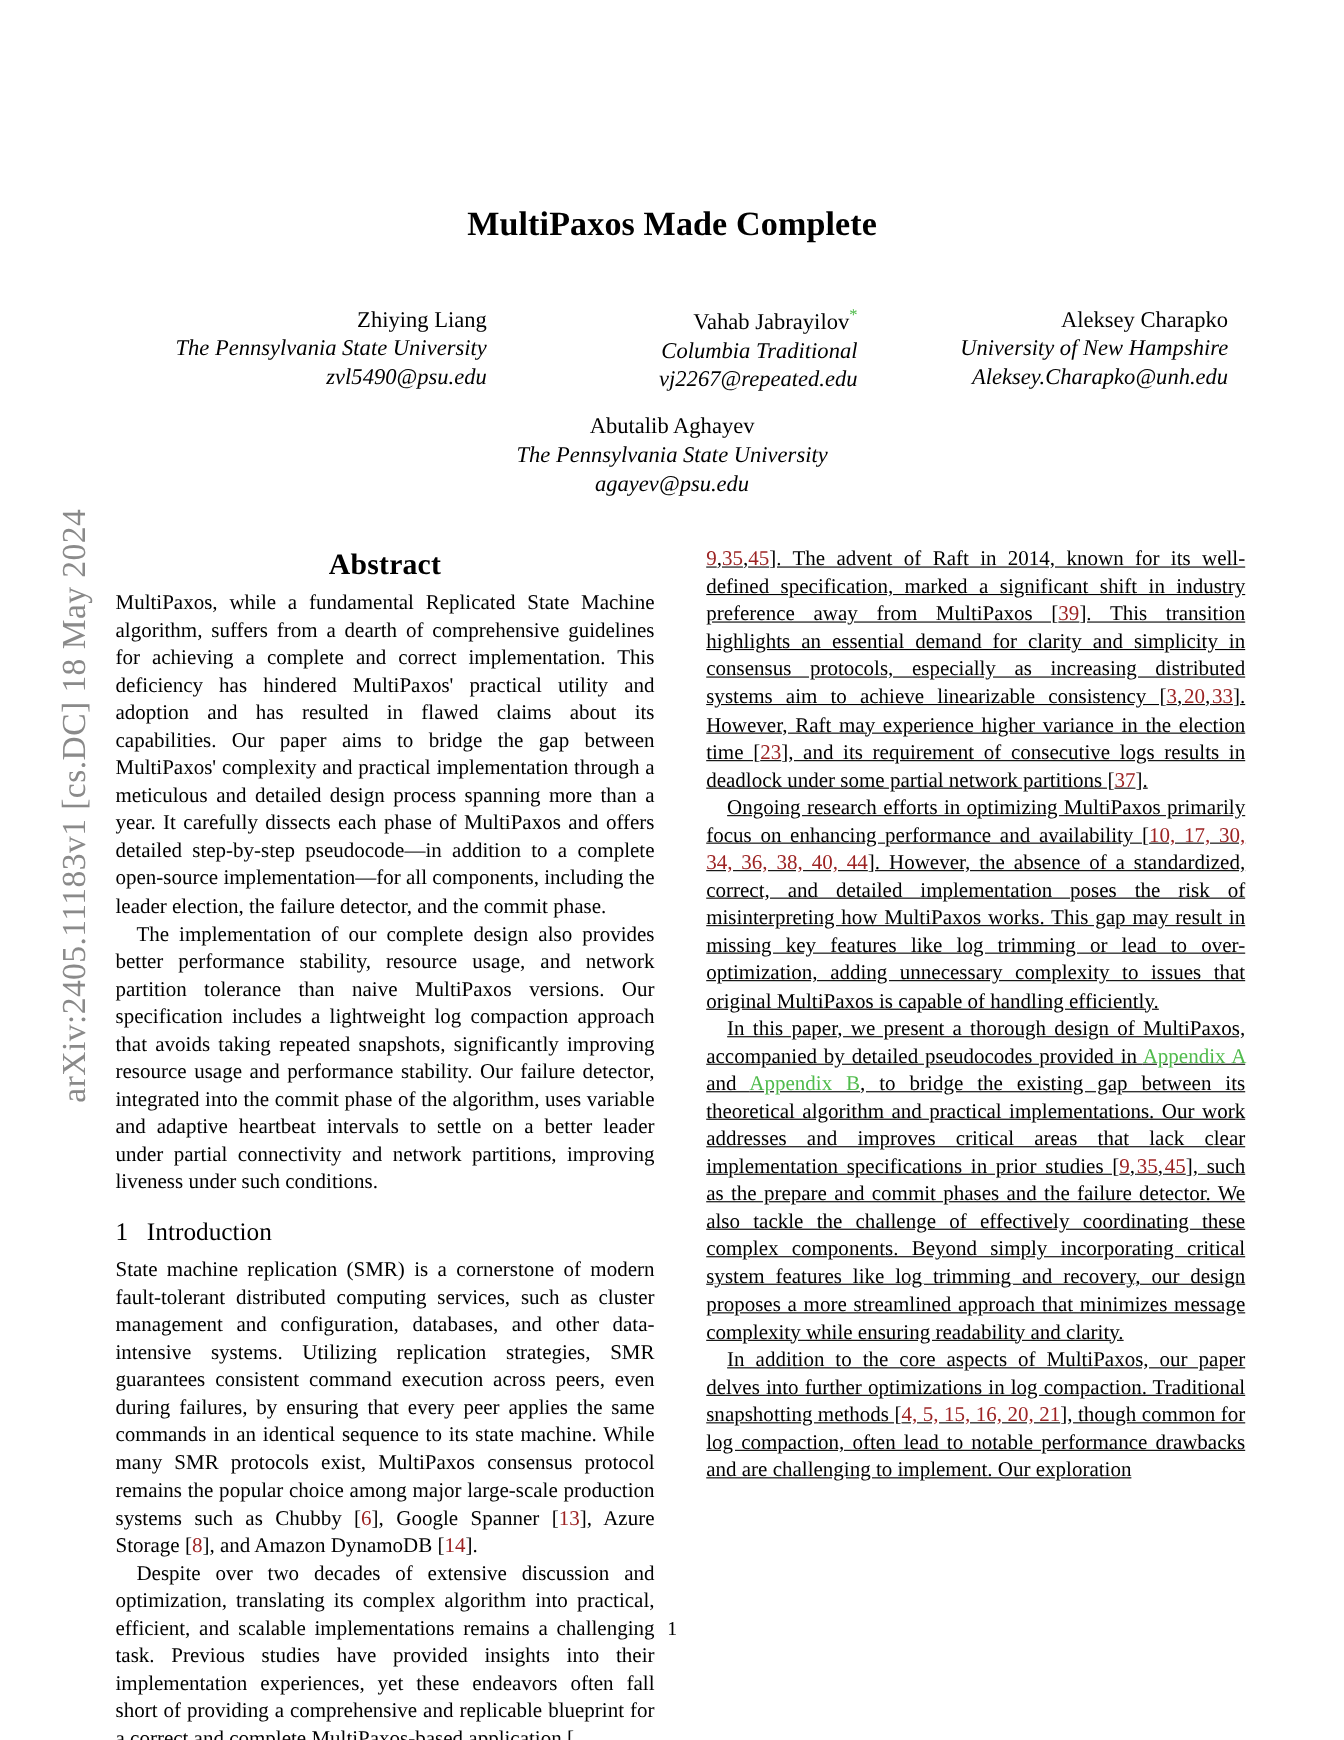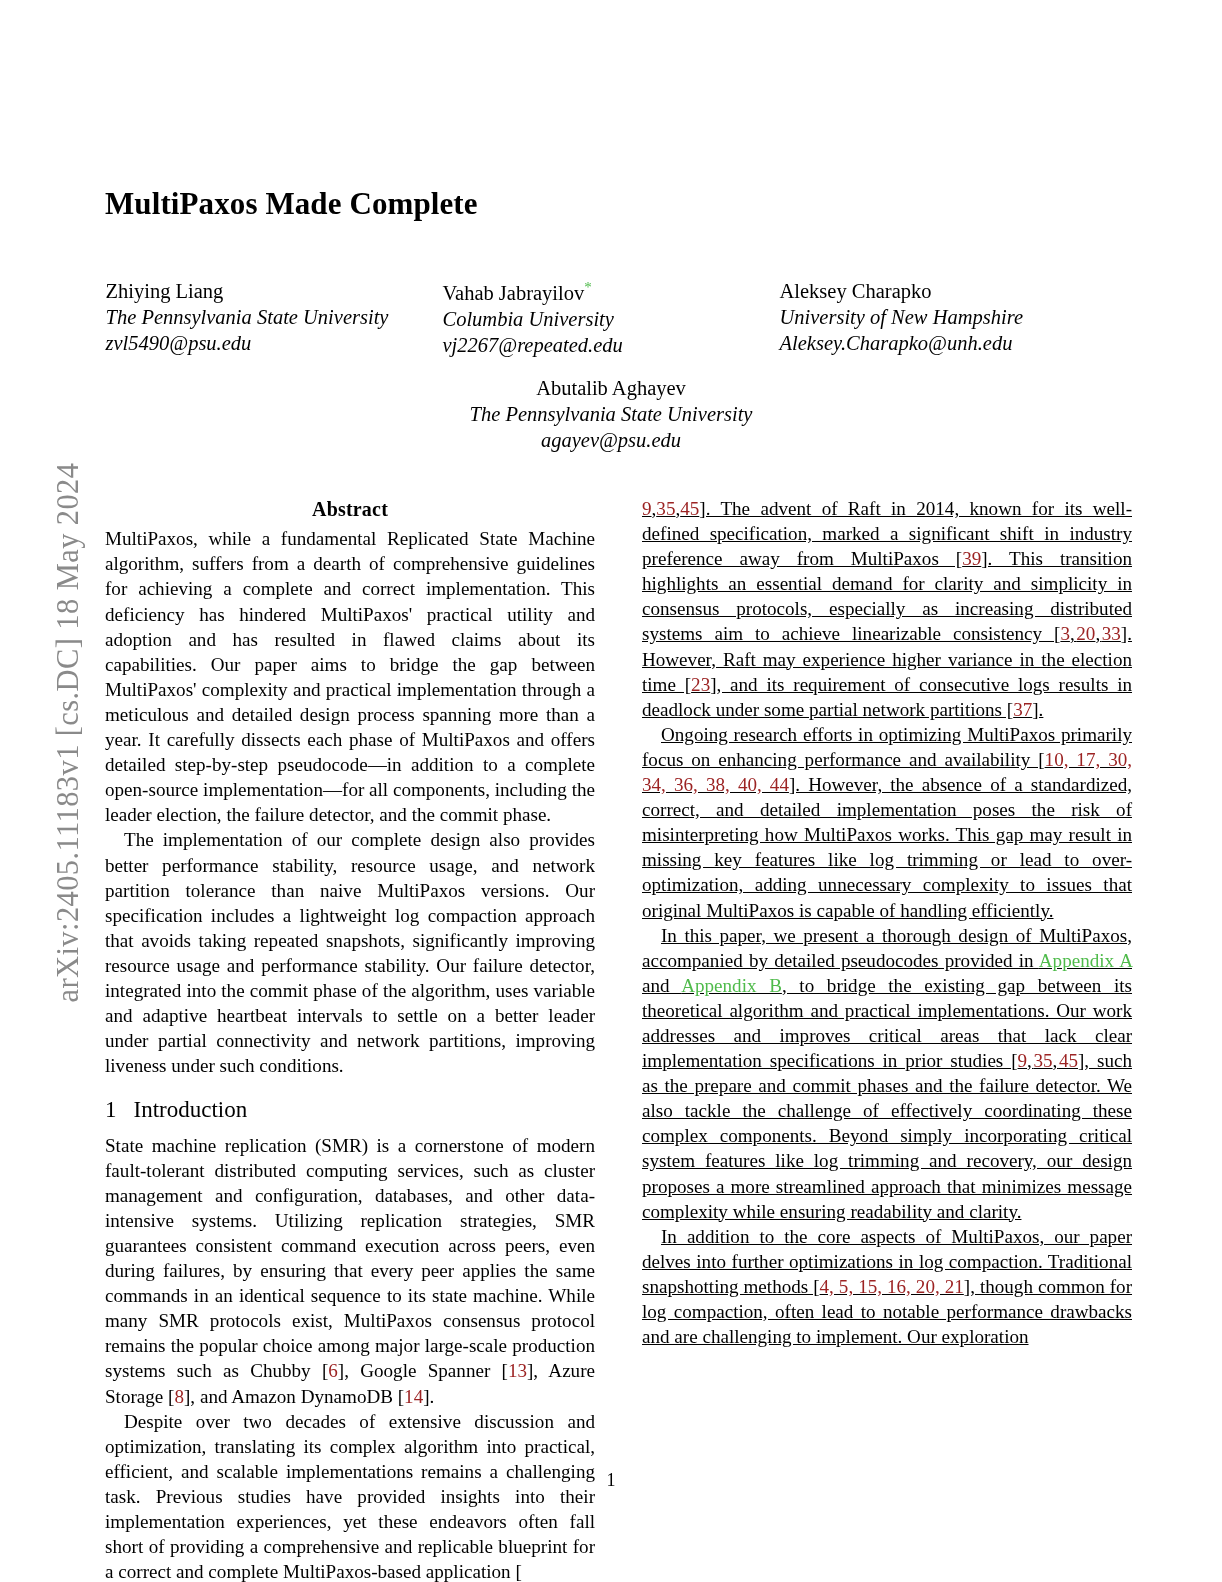--- a/index.html
+++ b/index.html
@@ -34,37 +34,38 @@
     color: #8a8a8a;
     white-space: nowrap;
   }
 
   
   .title {
     position: absolute;
     left: 105px;
     top: 186px;
     width: 1012px;
+    text-align: center;
     font-size: 31px;
     font-weight: bold;
     letter-spacing: 0.1px;
   }
 
   
   .authors-row {
     position: absolute;
     left: 105px;
     top: 278px;
     width: 1012px;
     display: flex;
     justify-content: center;
   }
   .author-col {
     width: 337px;
-    text-align: left;
+    text-align: right;
     line-height: 1.28;
   }
   .author-name {
     font-size: 20.5px;
   }
   .author-affil,
   .author-email {
     font-size: 20.5px;
     font-style: italic;
   }
@@ -92,21 +93,21 @@
     text-align: justify;
     text-justify: inter-word;
     hyphens: manual;
   }
   .col-left  { left: 105px; }
   .col-right { left: 642px; text-decoration: underline; }
 
   .abstract-head {
     text-align: center;
     font-weight: bold;
-    font-size: 20px;
+    font-size: 27px;
     margin: 0 0 4px 0;
     letter-spacing: 0.2px;
   }
   p.body-p {
     margin: 0;
     text-indent: 0;
   }
   p.body-p + p.body-p { text-indent: 19px; }
   p.indent { text-indent: 19px; }
 
@@ -160,21 +161,21 @@
   <div class="title">MultiPaxos Made Complete</div>
 
   <div class="authors-row">
     <div class="author-col">
       <div class="author-name">Zhiying Liang</div>
       <div class="author-affil">The Pennsylvania State University</div>
       <div class="author-email">zvl5490@psu.edu</div>
     </div>
     <div class="author-col">
       <div class="author-name"><span>Vahab Jabrayilov</span><span class="footnote-mark">*</span></div>
-      <div class="author-affil">Columbia University</div>
+      <div class="author-affil">Columbia Traditional</div>
       <div class="author-email">vj2267@repeated.edu</div>
     </div>
     <div class="author-col">
       <div class="author-name">Aleksey Charapko</div>
       <div class="author-affil">University of New Hampshire</div>
       <div class="author-email">Aleksey.Charapko@unh.edu</div>
     </div>
   </div>
 
   <div class="author-single">

